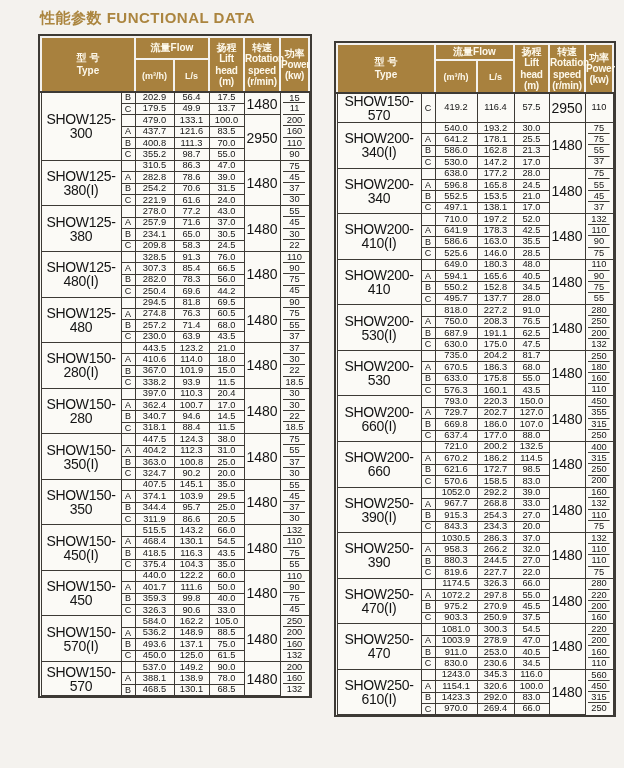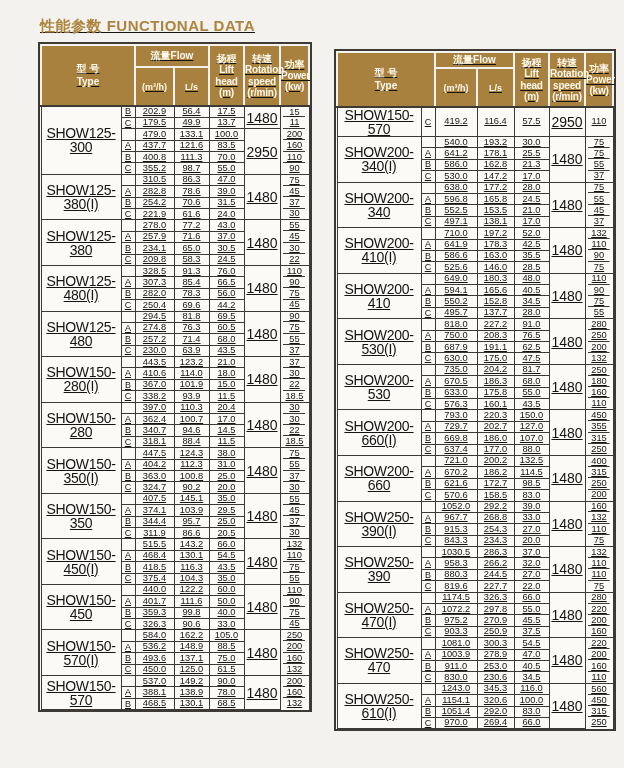--- a/index.html
+++ b/index.html
@@ -2,33 +2,33 @@
 <html style="--page: #f4f2ee; --hdr: #a8813e; --hdr-text: #fdf8ea; --title: #ab853f; --border: #3d3a35;"><head>
 <meta charset="utf-8">
 <style>
   :root{
     --page:#f4f2ee; --border:#3d3a35; --hdr:#a8813e; --hdr-text:#fdf8ea;
     --title:#ab853f; --cell-bg:#fbfaf6; --ink:#141414;
   }
   *{margin:0;padding:0;box-sizing:border-box;}
   html,body{width:624px;height:768px;overflow:hidden;background:var(--page);
     font-family:"Liberation Sans","DejaVu Sans",sans-serif;color:var(--ink);}
-  .page{padding:15px 16px 0 38px;text-decoration:underline;}
+  .page{padding:7px 16px 0 38px;}
   .title{font-size:15px;font-weight:bold;color:var(--title);letter-spacing:.5px;margin:2px 0 6px 2px;}
   .tables{display:flex;gap:22px;align-items:flex-start;}
   .twrap{border:2px solid var(--border);background:var(--cell-bg);}
   .twrap.right{margin-top:7px;}
   table{border-collapse:collapse;table-layout:fixed;}
   .twrap.left table{width:268px;}
   .twrap.right table{width:276px;}
   th{background:var(--hdr);color:var(--hdr-text);font-weight:bold;text-align:center;
      vertical-align:middle;white-space:pre-line;border:2px solid var(--page);padding:0;}
   thead tr:first-child th{height:22px;font-size:10px;}
   .twrap.right thead tr:first-child th{height:15px;}
-  thead tr:nth-child(2) th{height:39px;}
+  thead tr:nth-child(2) th{height:33px;}
   .th-type{font-size:10.5px;line-height:1.25;}
   .th-sub{font-size:9px;}
   .th-small{font-size:8.5px;line-height:1.12;letter-spacing:-.2px;}
   .th-bb{border-bottom:2px solid var(--border) !important;}
   td{border:1px solid var(--border);height:11.4px;padding:0;text-align:center;
      vertical-align:middle;font-size:9.3px;line-height:1;background:var(--cell-bg);}
   td.type{font-size:14px;letter-spacing:-.3px;}
   td.letter{font-size:9px;}
   td.speed{font-size:14px;}
   td.power{border-top:none;border-bottom:none;}
@@ -943,21 +943,21 @@
             </tr>
             <tr>
               <td class="letter">A</td>
               <td class="num">1154.1</td>
               <td class="num">320.6</td>
               <td class="num">100.0</td>
               <td class="power pline">450</td>
             </tr>
             <tr>
               <td class="letter">B</td>
-              <td class="num">1051.4</td>
+              <td class="num">1423.3</td>
               <td class="num">292.0</td>
               <td class="num">83.0</td>
               <td class="power pline">315</td>
             </tr>
             <tr>
               <td class="letter">C</td>
               <td class="num">970.0</td>
               <td class="num">269.4</td>
               <td class="num">66.0</td>
               <td class="power">250</td>

